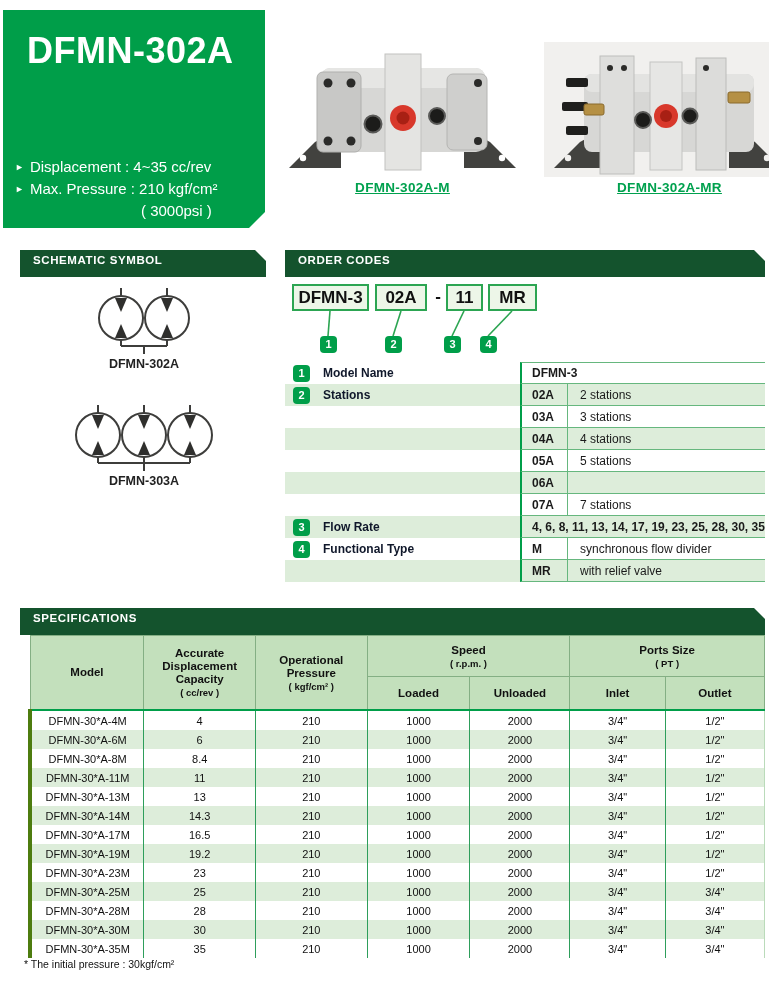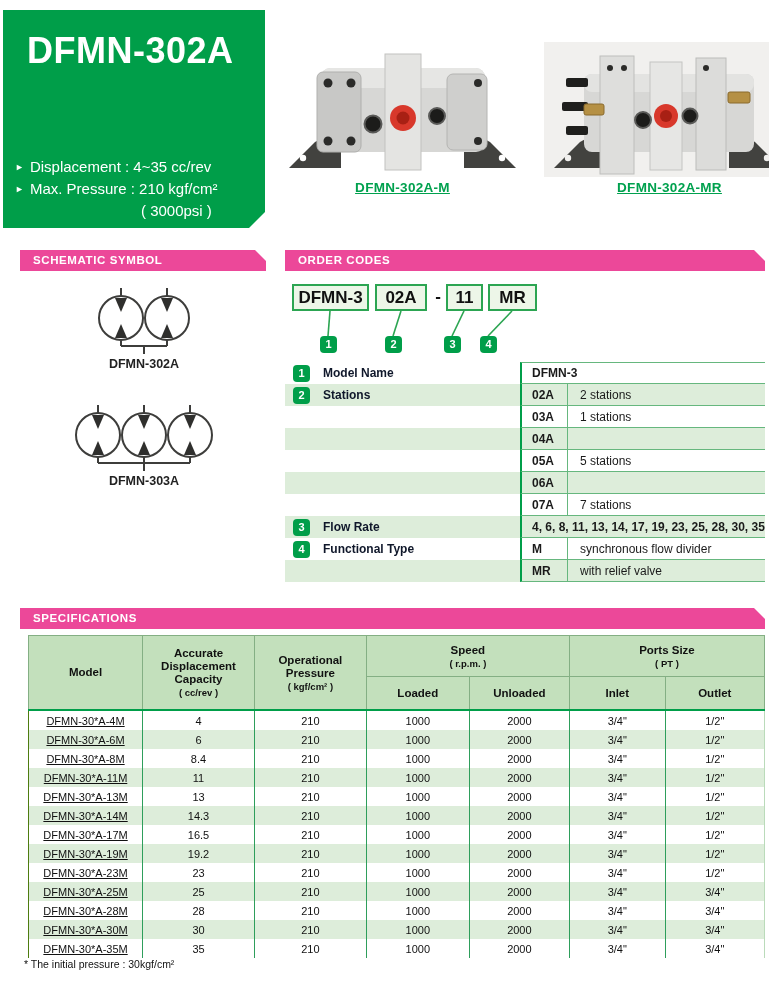--- a/index.html
+++ b/index.html
@@ -13,21 +13,21 @@
   .hero-bullets{position:absolute;left:12px;top:146px;font-size:15px;line-height:22px;}
   .hero-bullets .arr{font-size:9px;vertical-align:2px;margin-right:6px;}
   .hero-bullets .indent{padding-left:126px;}
 
   
   .fig{position:absolute;}
   .fig svg{display:block;}
   .fig-caption{text-align:center;font-weight:bold;font-size:13.5px;color:#00A14E;margin-top:3px;letter-spacing:.3px;text-decoration:underline;}
 
   
-  .bar{position:absolute;height:21px;background:#ec4899;color:#fff;font-weight:bold;font-size:11.5px;
+  .bar{position:absolute;height:27px;background:#14532d;color:#fff;font-weight:bold;font-size:11.5px;
        line-height:21px;padding-left:13px;letter-spacing:.6px;box-sizing:border-box;
        clip-path:polygon(0 0,calc(100% - 11px) 0,100% 11px,100% 100%,0 100%);}
 
   
   .sch-label{position:absolute;text-align:center;font-weight:bold;font-size:12.5px;color:#222;}
 
   
   .code-box{position:absolute;top:284px;height:27px;background:#EDF6E8;border:2px solid #2CA552;
             box-sizing:border-box;text-align:center;font-weight:bold;font-size:17px;line-height:23px;color:#111;}
   .code-dash{position:absolute;top:284px;height:27px;font-weight:bold;font-size:17px;line-height:25px;color:#111;}
@@ -54,21 +54,21 @@
   .spec-table{position:absolute;left:28px;top:635px;width:737px;border-collapse:collapse;
               font-size:11px;color:#111;table-layout:fixed;}
   .spec-table thead th{background:#C3E0BC;border:1px solid #84AF84;font-weight:bold;padding:2px;}
   .spec-table thead tr.group th{height:36px;}
   .spec-table thead tr.sub th{height:28px;font-size:11.5px;}
   .spec-table thead{border-bottom:2px solid #009E49;}
   .th-main{font-size:11.5px;line-height:13px;}
   .th-unit{font-size:9.5px;line-height:11px;margin-top:1px;font-weight:bold;}
   .spec-table tbody td{height:19px;text-align:center;padding:0;}
   .spec-table tbody td + td{border-left:1px solid #2E9E5B;}
-  .spec-table tbody td:first-child{border-left:1px solid #4d7c0f;text-decoration:underline;}
+  .spec-table tbody td:first-child{border-left:4px solid #4d7c0f;}
   .spec-table tbody td:last-child{border-right:1px solid #BADBBA;}
   .spec-table tbody tr.alt{background:#DDEDDA;}
   .footnote{position:absolute;left:24px;top:958px;font-size:10.5px;color:#111;}
 </style>
 </head>
 <body>
 
 <div class="page">
 
   <div class="hero">
@@ -223,27 +223,28 @@
         </div>
       <div class="oc-right">
           <div class="oc-code">02A</div>
           <div class="oc-desc">2 stations</div>
         </div>
     </div>
     <div class="oc-row">
       <div class="oc-left"></div>
       <div class="oc-right">
           <div class="oc-code">03A</div>
-          <div class="oc-desc">1 stations</div>
+          <div class="oc-desc">3 stations</div>
         </div>
     </div>
     <div class="oc-row alt">
       <div class="oc-left"></div>
       <div class="oc-right">
           <div class="oc-code">04A</div>
+          <div class="oc-desc">4 stations</div>
         </div>
     </div>
     <div class="oc-row">
       <div class="oc-left"></div>
       <div class="oc-right">
           <div class="oc-code">05A</div>
           <div class="oc-desc">5 stations</div>
         </div>
     </div>
     <div class="oc-row alt">

